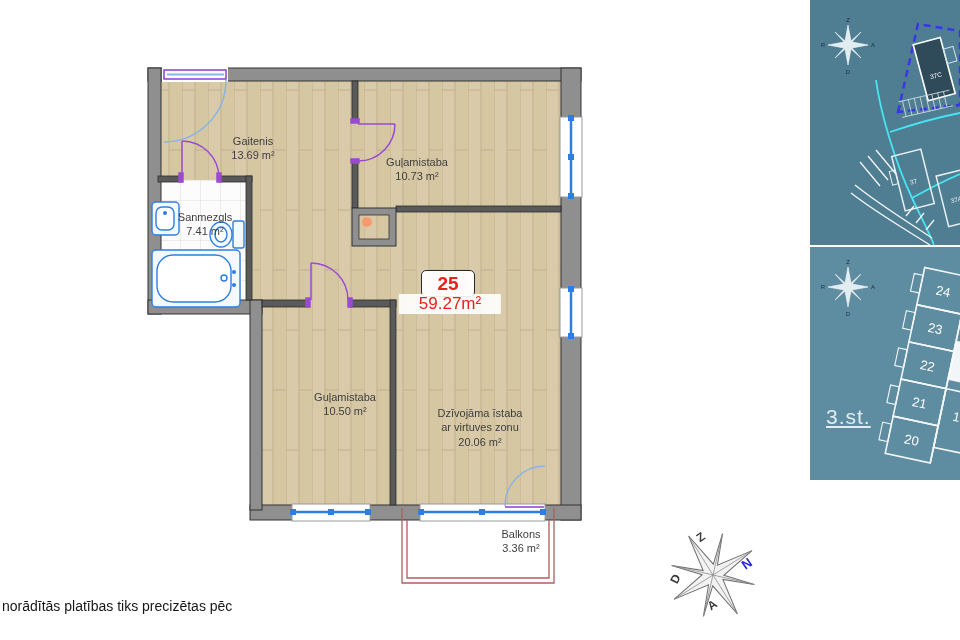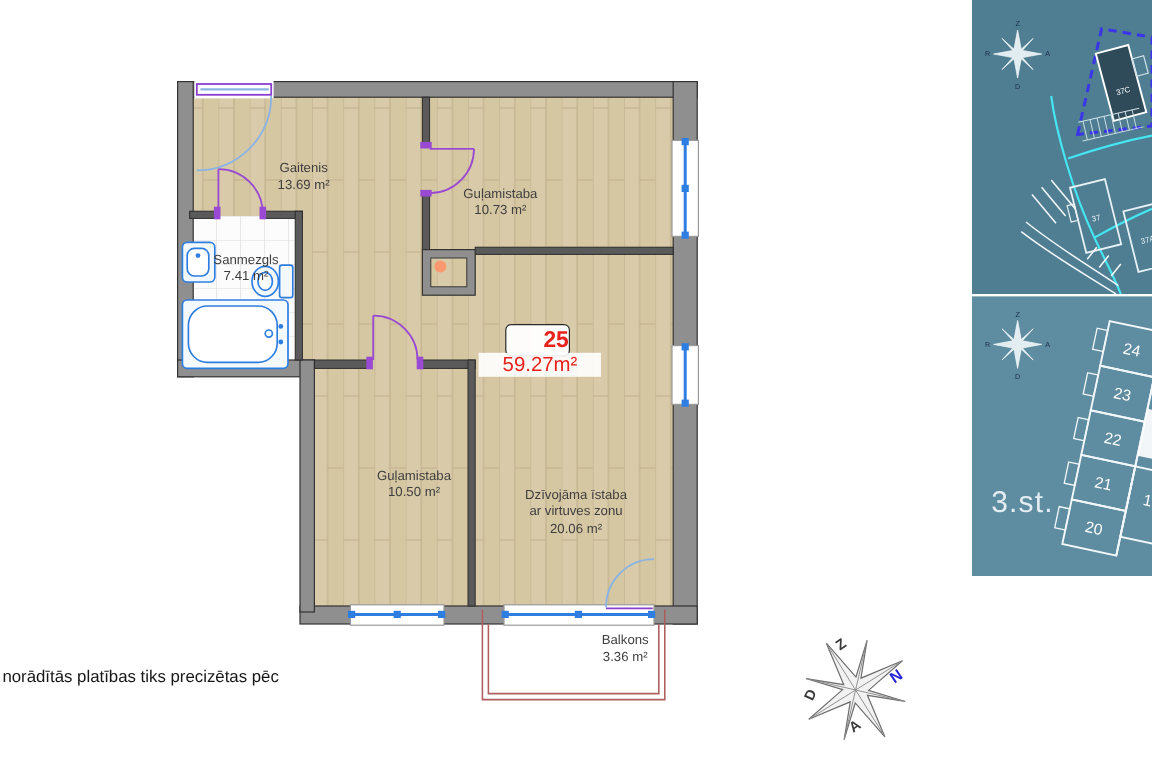--- a/index.html
+++ b/index.html
@@ -11,39 +11,39 @@
   
   .plan-area{position:absolute;left:0;top:0;width:810px;height:640px;background:#fff;}
   .plan-svg{position:absolute;left:0;top:0;}
   .rlabel{
     position:absolute;transform:translate(-50%,-50%);
     text-align:center;font-size:11px;line-height:1.3;color:#3e3e3e;white-space:nowrap;
   }
   .unit-badge{
     position:absolute;left:421px;top:270px;width:52px;height:25px;
     border:1.6px solid #2b2b2b;border-radius:5px;background:rgba(255,255,255,.95);
-    display:flex;align-items:center;justify-content:flex-end;
+    display:flex;align-items:center;justify-content:center;
     font-size:19px;font-weight:600;color:#e8211d;
   }
   .unit-area{
     position:absolute;left:450px;top:304px;transform:translate(-50%,-50%);
     font-size:17px;color:#e8211d;background:rgba(255,255,255,.9);padding:0 20px;
   }
   .disclaimer{
-    position:absolute;left:2px;top:553px;font-size:14px;color:#161616;line-height:1.45;
+    position:absolute;left:2px;top:596px;font-size:14px;color:#161616;line-height:1.45;
   }
   
   .c-letter{position:absolute;font-size:12px;color:#3a3a3a;font-weight:600;}
   .c-letter.blue{color:#2525d8;font-size:13px;font-weight:700;}
   
   .sidebar{position:absolute;left:810px;top:0;width:150px;height:640px;}
   .sb-top{position:relative;width:150px;height:245px;background:#4f7e93;overflow:hidden;}
   .sb-mid{position:relative;width:150px;height:233px;background:#5e8ca0;border-top:2px solid #ffffff;overflow:hidden;box-sizing:content-box;}
   .sb-bottom{position:relative;width:150px;height:160px;background:#34505e;overflow:hidden;}
-  .floor-label{position:absolute;left:16px;top:158px;font-size:25px;color:#e3edf2;letter-spacing:1px;}
+  .floor-label{position:absolute;left:16px;top:158px;font-size:21px;color:#e3edf2;letter-spacing:1px;text-decoration:underline;}
   .logo{position:absolute;left:32px;top:40px;font-size:66px;font-weight:700;color:#ffffff;letter-spacing:6px;white-space:nowrap;}
 </style>
 </head>
 <body>
 
 <div class="plan-area">
 
   <svg class="plan-svg" width="810" height="640" viewBox="0 0 810 640">
     <defs>
       <pattern id="wood" width="26" height="120" patternUnits="userSpaceOnUse">

